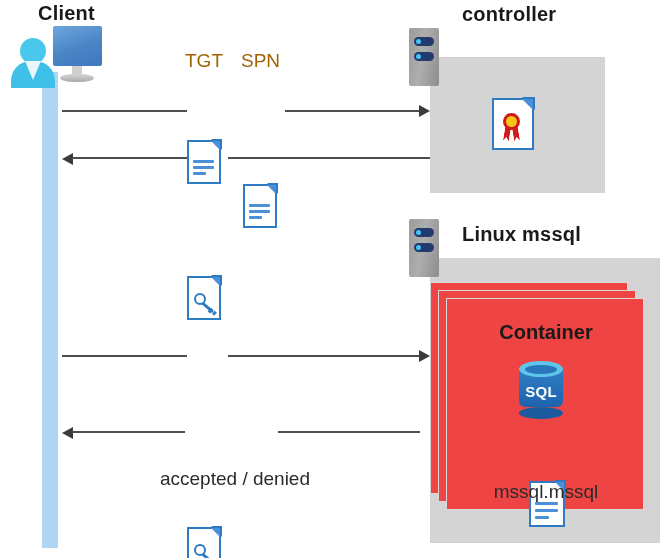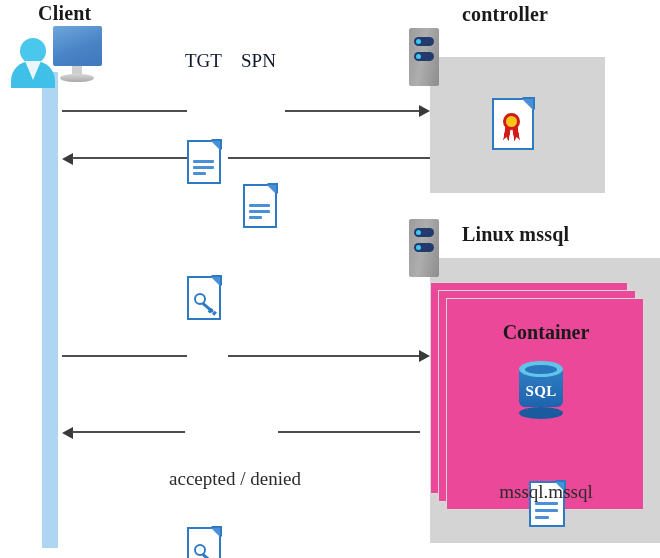--- a/index.html
+++ b/index.html
@@ -1,18 +1,18 @@
 <!DOCTYPE html>
 <html><head>
 <meta charset="utf-8">
 <style>
   html,body{margin:0;padding:0;background:#ffffff;}
   body{width:660px;height:558px;position:relative;overflow:hidden;
        font-family:"Liberation Sans","DejaVu Sans",sans-serif;color:#1a1a1a;}
-  .abs{position:absolute;font-family:Liberation Serif, serif;}
+  .abs{position:absolute;}
 
   
   .lifeline{left:42px;top:72px;width:16px;height:476px;background:#aed5f2;}
 
   
   .title{font-weight:bold;font-size:20px;color:#1a1a1a;line-height:24px;letter-spacing:.2px;}
   #client-title{left:38px;top:1px;}
   #dc-title{left:462px;top:2px;width:180px;}
   #linux-title{left:462px;top:222px;}
   .card-title{font-weight:bold;font-size:20px;color:#1a1a1a;}
@@ -66,31 +66,31 @@
   .cdoc{width:42px;height:52px;}
   .cdoc .fold{border-width:0 13px 13px 0;}
   .cdoc .foldin{right:1px;top:1px;border-width:0 11px 11px 0;}
   .cert-medal{position:absolute;left:11px;top:15px;width:17px;height:17px;border-radius:50%;
               background:#f5c518;border:3px solid #d11a1a;box-sizing:border-box;}
   .cert-r1,.cert-r2{position:absolute;width:6px;height:14px;background:#d11a1a;top:29px;}
   .cert-r1{left:12px;transform:rotate(10deg);clip-path:polygon(0 0,100% 0,100% 100%,50% 72%,0 100%);}
   .cert-r2{left:21px;transform:rotate(-10deg);clip-path:polygon(0 0,100% 0,100% 100%,50% 72%,0 100%);}
 
   
-  .tag{font-size:19px;color:#0f172a;}
+  .tag{font-size:19px;color:#a16207;}
 
   
   .arrow-line{height:2px;background:#4d4d4d;}
   .arrow-head{width:0;height:0;border-style:solid;}
   .head-right{border-width:6px 0 6px 11px;border-color:transparent transparent transparent #3a3a3a;}
   .head-left{border-width:6px 11px 6px 0;border-color:transparent #3a3a3a transparent transparent;}
 
   
   .cstack{position:absolute;}
-  .ccard{position:absolute;background:#ec4899;border:1px solid #d8d8d8;box-sizing:border-box;}
+  .ccard{position:absolute;background:#ef4444;border:1px solid #d8d8d8;box-sizing:border-box;}
   .ccard.c1{left:0;top:0;}
   .ccard.c2{left:8px;top:8px;}
   .ccard.c3{left:16px;top:16px;}
 
   
   .sqldb{position:relative;width:44px;height:52px;}
   .sqldb .body{position:absolute;left:0;top:8px;width:44px;height:38px;border-radius:0 0 6px 6px;
                background:linear-gradient(180deg,#2f7ec4 0%,#1e63ad 100%);}
   .sqldb .bottom{position:absolute;left:0;bottom:-6px;width:44px;height:12px;border-radius:50%;
                  background:#1a5a9e;}

